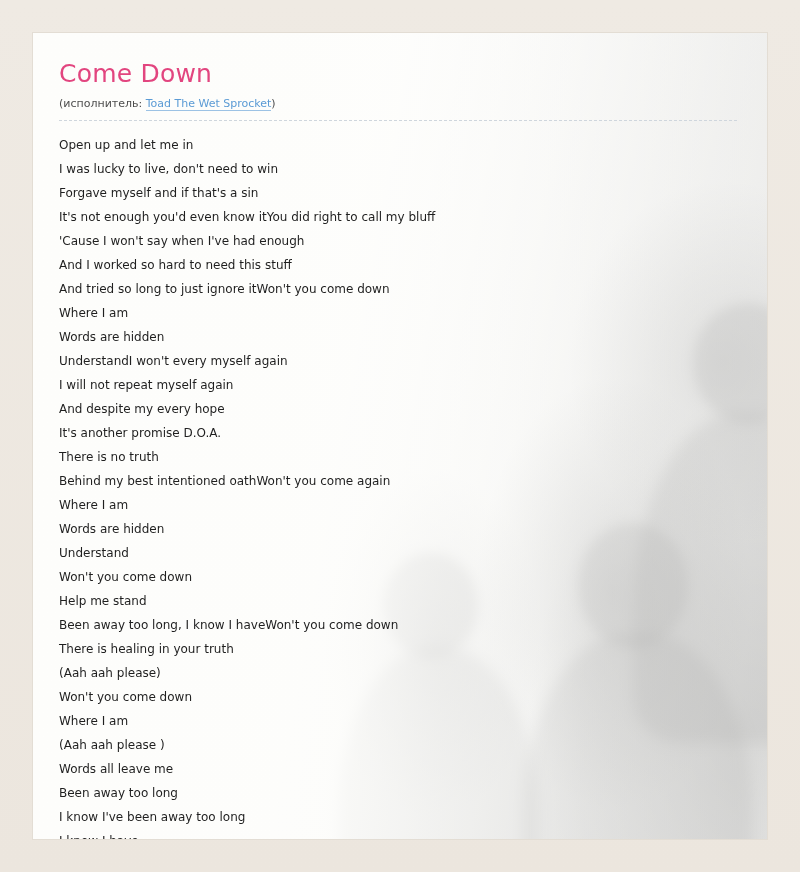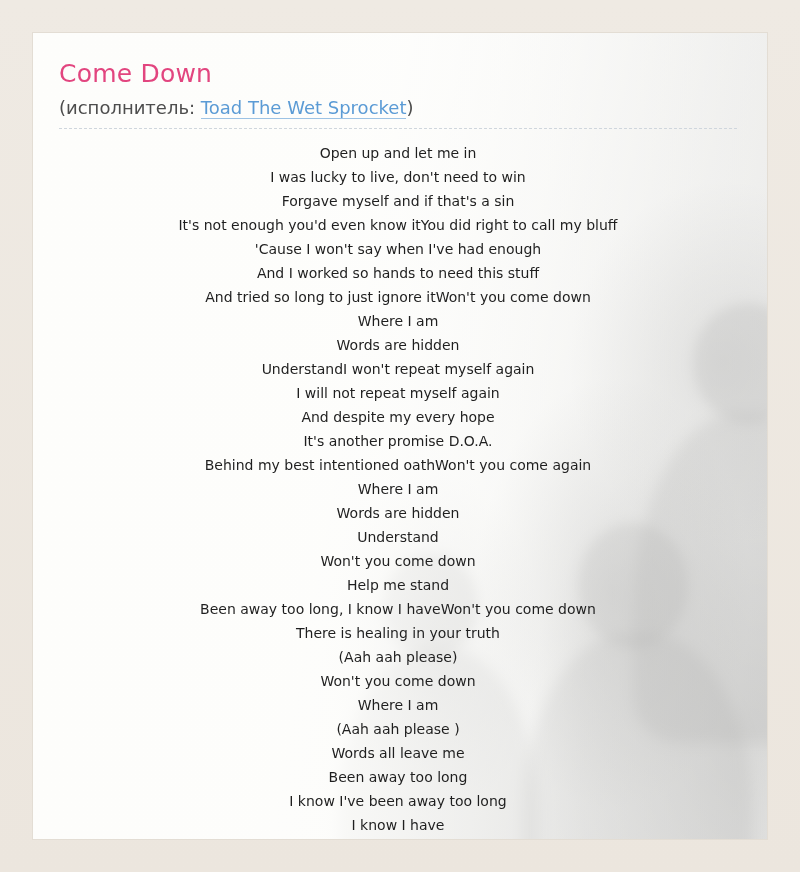--- a/index.html
+++ b/index.html
@@ -75,36 +75,35 @@
   .song-title {
     margin: 0;
     font-size: 25px;
     font-weight: normal;
     color: #e2457f;
     letter-spacing: 0.2px;
     line-height: 1.2;
   }
   .artist-line {
     margin-top: 8px;
-    font-size: 18px;
+    font-size: 11px;
     color: #4d4d4d;
     padding-bottom: 10px;
     border-bottom: 1px dashed #cfd6dd;
   }
   .artist-link {
     color: #5b9bd5;
     text-decoration: none;
     border-bottom: 1px solid rgba(91,155,213,0.6);
   }
   .lyrics {
     margin-top: 12px;
-    font-size: 14px;
+    font-size: 12px;
     line-height: 24px;
     color: #1f1f1f;
-    text-align: center;
   }
   .lyric-line {
     white-space: pre-wrap;
     min-height: 24px;
   }
 </style>
 </head>
 <body>
 
 <div class="page-frame">
@@ -127,28 +126,29 @@
       <div class="artist-line">
         <span>(исполнитель: </span><a class="artist-link" href="#">Toad The Wet Sprocket</a><span>)</span>
       </div>
 
       <div class="lyrics">
         <div class="lyric-line">Open up and let me in</div>
         <div class="lyric-line">I was lucky to live, don't need to win</div>
         <div class="lyric-line">Forgave myself and if that's a sin</div>
         <div class="lyric-line">It's not enough you'd even know itYou did right to call my bluff</div>
         <div class="lyric-line">'Cause I won't say when I've had enough</div>
-        <div class="lyric-line">And I worked so hands to need this stuff</div>
+        <div class="lyric-line">And I worked so hard to need this stuff</div>
         <div class="lyric-line">And tried so long to just ignore itWon't you come down</div>
         <div class="lyric-line">Where I am</div>
         <div class="lyric-line">Words are hidden</div>
-        <div class="lyric-line">UnderstandI won't repeat myself again</div>
+        <div class="lyric-line">UnderstandI won't every myself again</div>
         <div class="lyric-line">I will not repeat myself again</div>
         <div class="lyric-line">And despite my every hope</div>
         <div class="lyric-line">It's another promise D.O.A.</div>
+        <div class="lyric-line">There is no truth</div>
         <div class="lyric-line">Behind my best intentioned oathWon't you come again</div>
         <div class="lyric-line">Where I am</div>
         <div class="lyric-line">Words are hidden</div>
         <div class="lyric-line">Understand</div>
         <div class="lyric-line">Won't you come down</div>
         <div class="lyric-line">Help me stand</div>
         <div class="lyric-line">Been away too long, I know I haveWon't you come down</div>
         <div class="lyric-line">There is healing in your truth</div>
         <div class="lyric-line">(Aah aah please)</div>
         <div class="lyric-line">Won't you come down</div>

